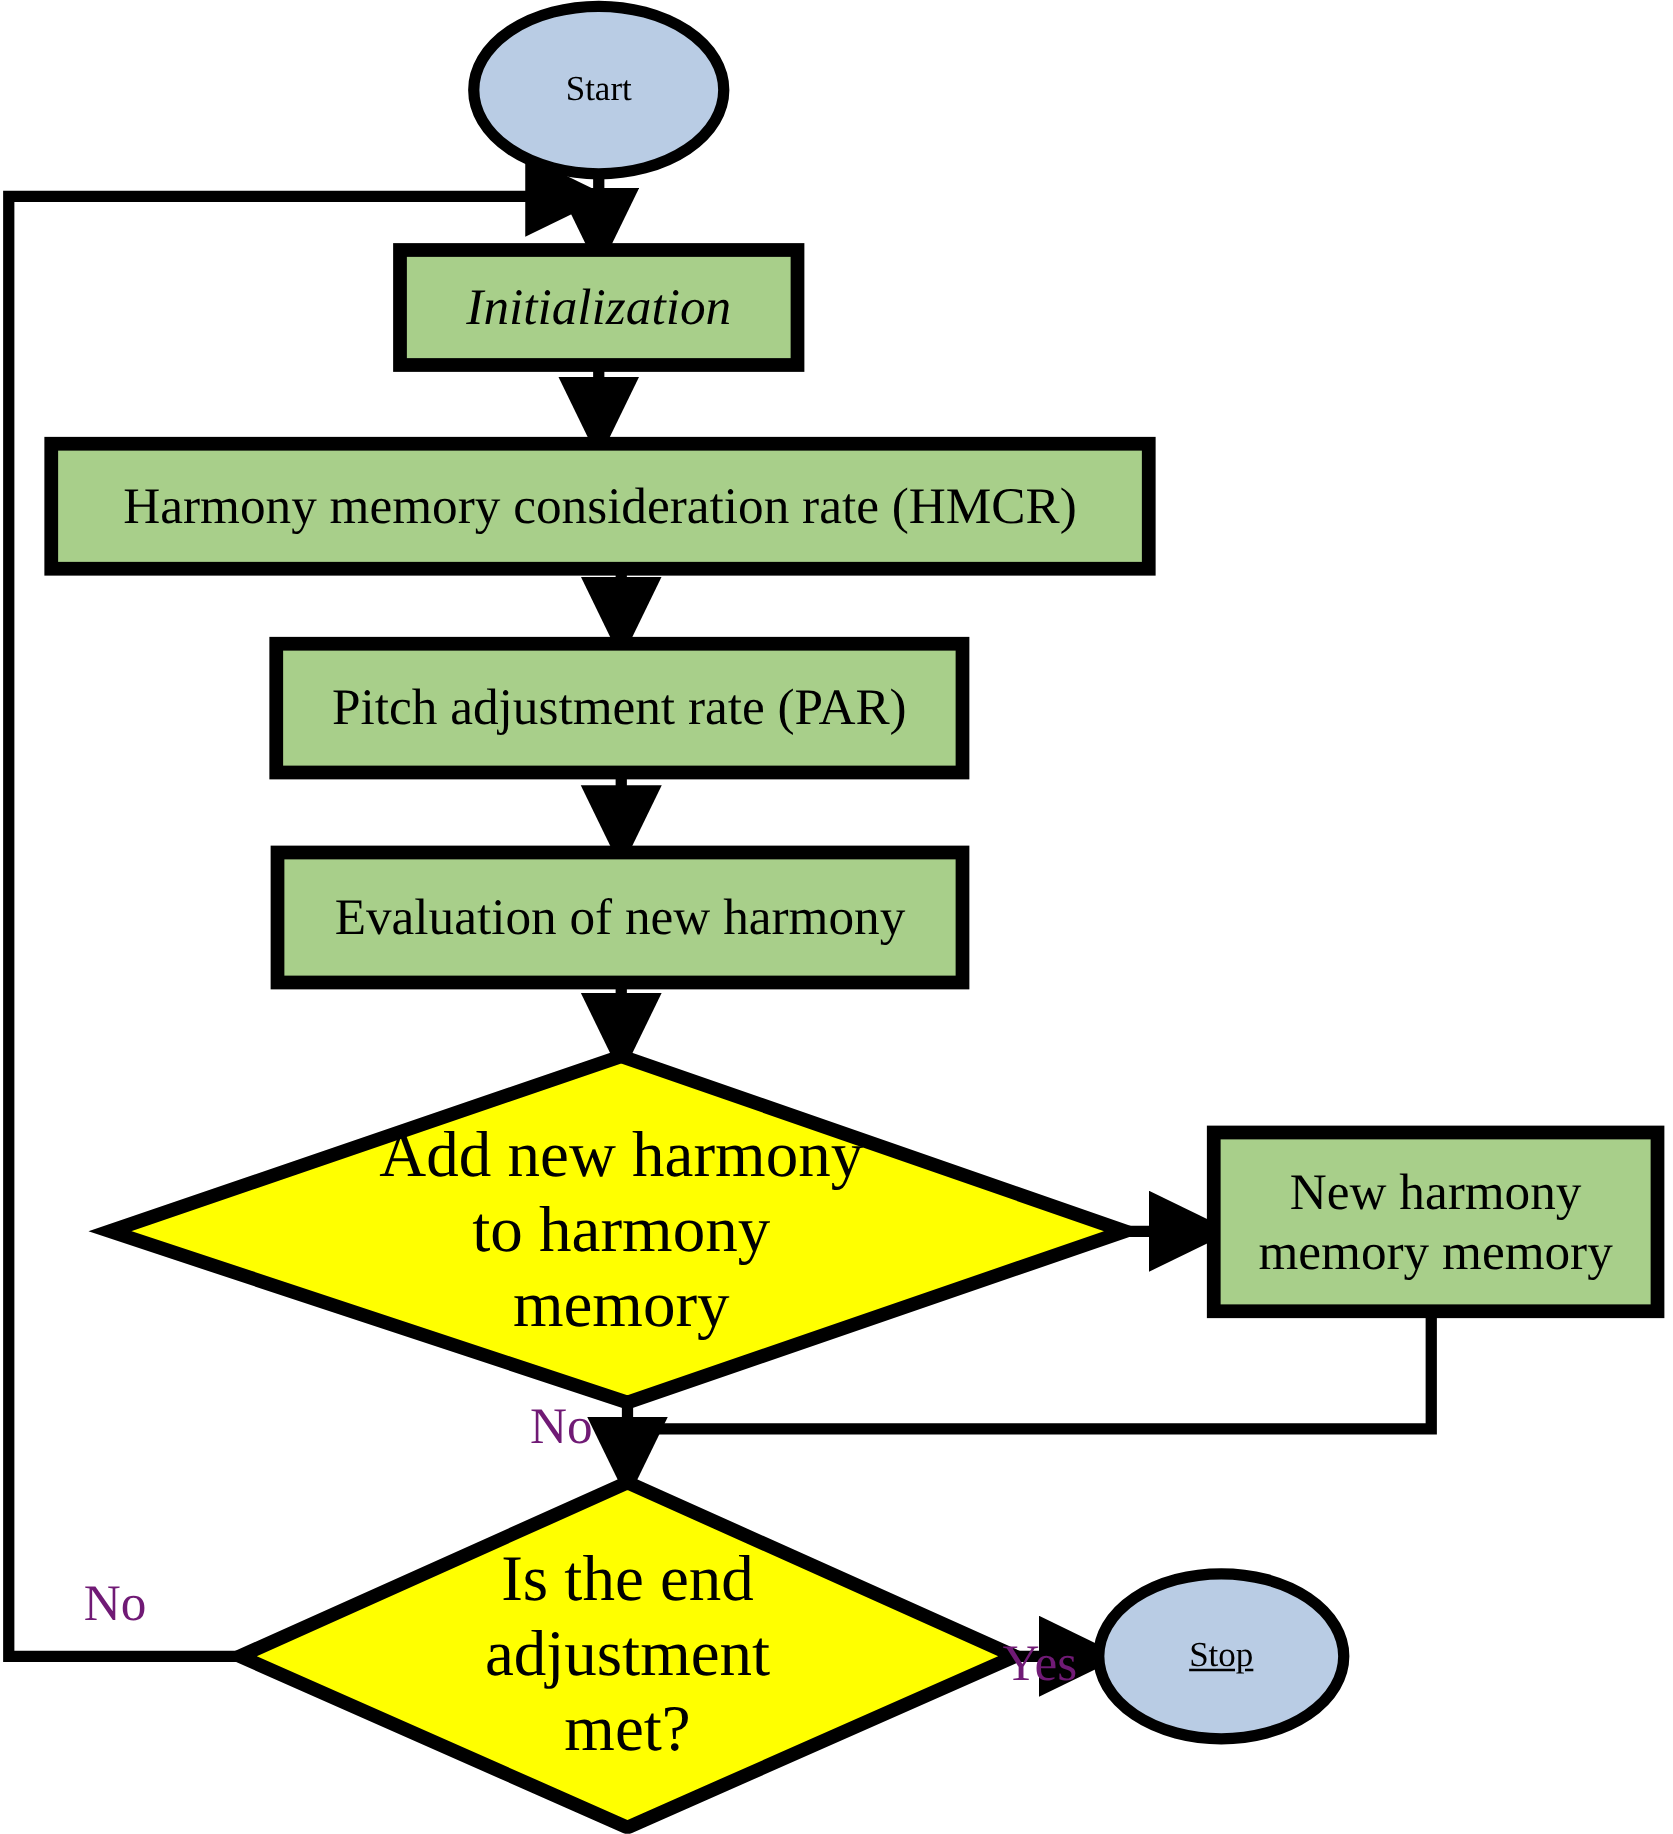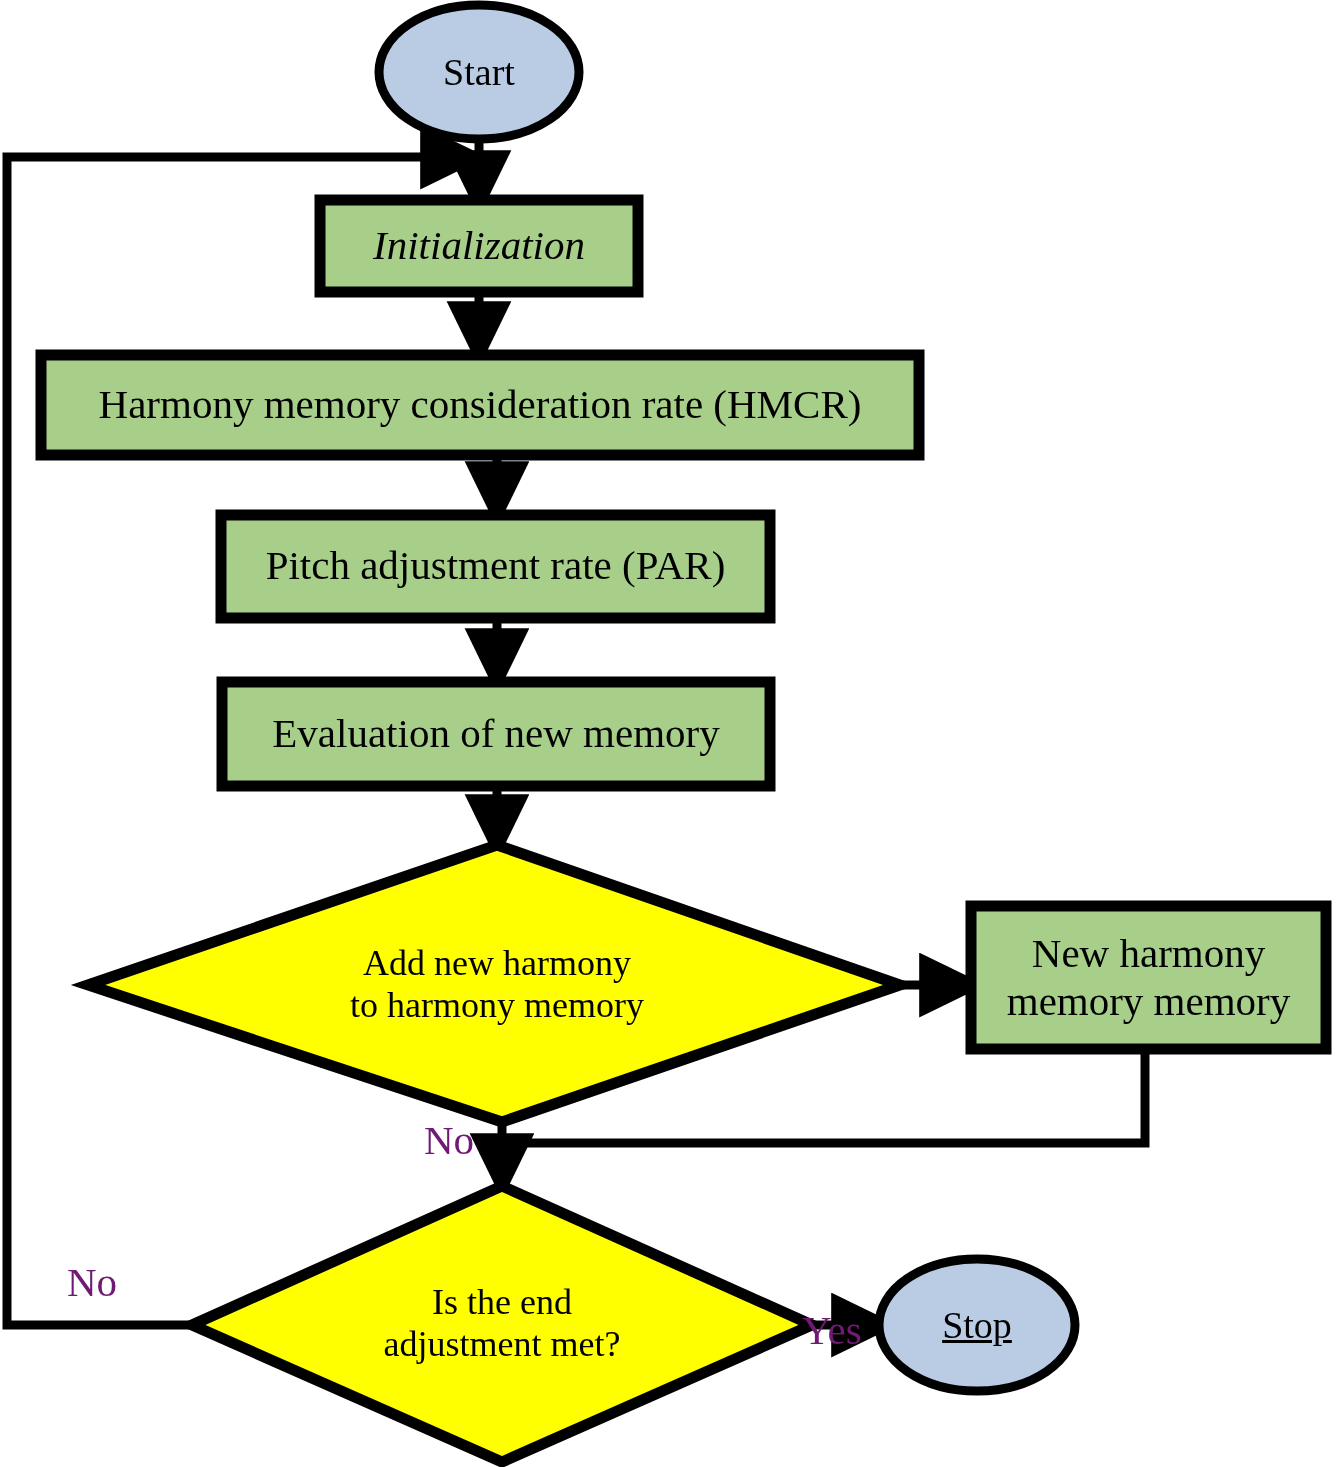--- a/index.html
+++ b/index.html
@@ -31,23 +31,23 @@
     position: absolute;
     display: flex;
     align-items: center;
     justify-content: center;
     text-align: center;
     color: #000000;
     line-height: 1.16;
     pointer-events: none;
     white-space: pre-line;
   }
-  .terminal-label { font-size: 38px; text-align: right; }
+  .terminal-label { font-size: 28px; text-align: right; }
   .process-label  { font-size: 41px; }
-  .decision-label { font-size: 36px; }
+  .decision-label { font-size: 52px; }
   .edge-label {
     position: absolute;
     color: #701a75;
     font-size: 41px;
     line-height: 1;
   }
 </style>
 </head>
 <body>
 
@@ -103,21 +103,21 @@
   </svg>
 
   <div class="node-label terminal-label" style="left:379px; top:40px; width:200px; height:64px;">Start</div>
 
   <div class="node-label process-label" style="left:320px; top:214px; width:318px; height:64px;font-style:italic;">Initialization</div>
 
   <div class="node-label process-label" style="left:41px; top:373px; width:878px; height:64px;">Harmony memory consideration rate (HMCR)</div>
 
   <div class="node-label process-label" style="left:221px; top:534px; width:549px; height:64px;">Pitch adjustment rate (PAR)</div>
 
-  <div class="node-label process-label" style="left:222px; top:702px; width:548px; height:64px;">Evaluation of new memory</div>
+  <div class="node-label process-label" style="left:222px; top:702px; width:548px; height:64px;">Evaluation of new harmony</div>
 
   <div class="node-label decision-label" style="left:297px; top:933px; width:400px; height:104px;">Add new harmony
 to harmony memory</div>
 
   <div class="node-label process-label" style="left:971px; top:926px; width:355px; height:104px;">New harmony
 memory memory</div>
 
   <div class="node-label decision-label" style="left:332px; top:1272px; width:340px; height:104px;">Is the end
 adjustment met?</div>
 

